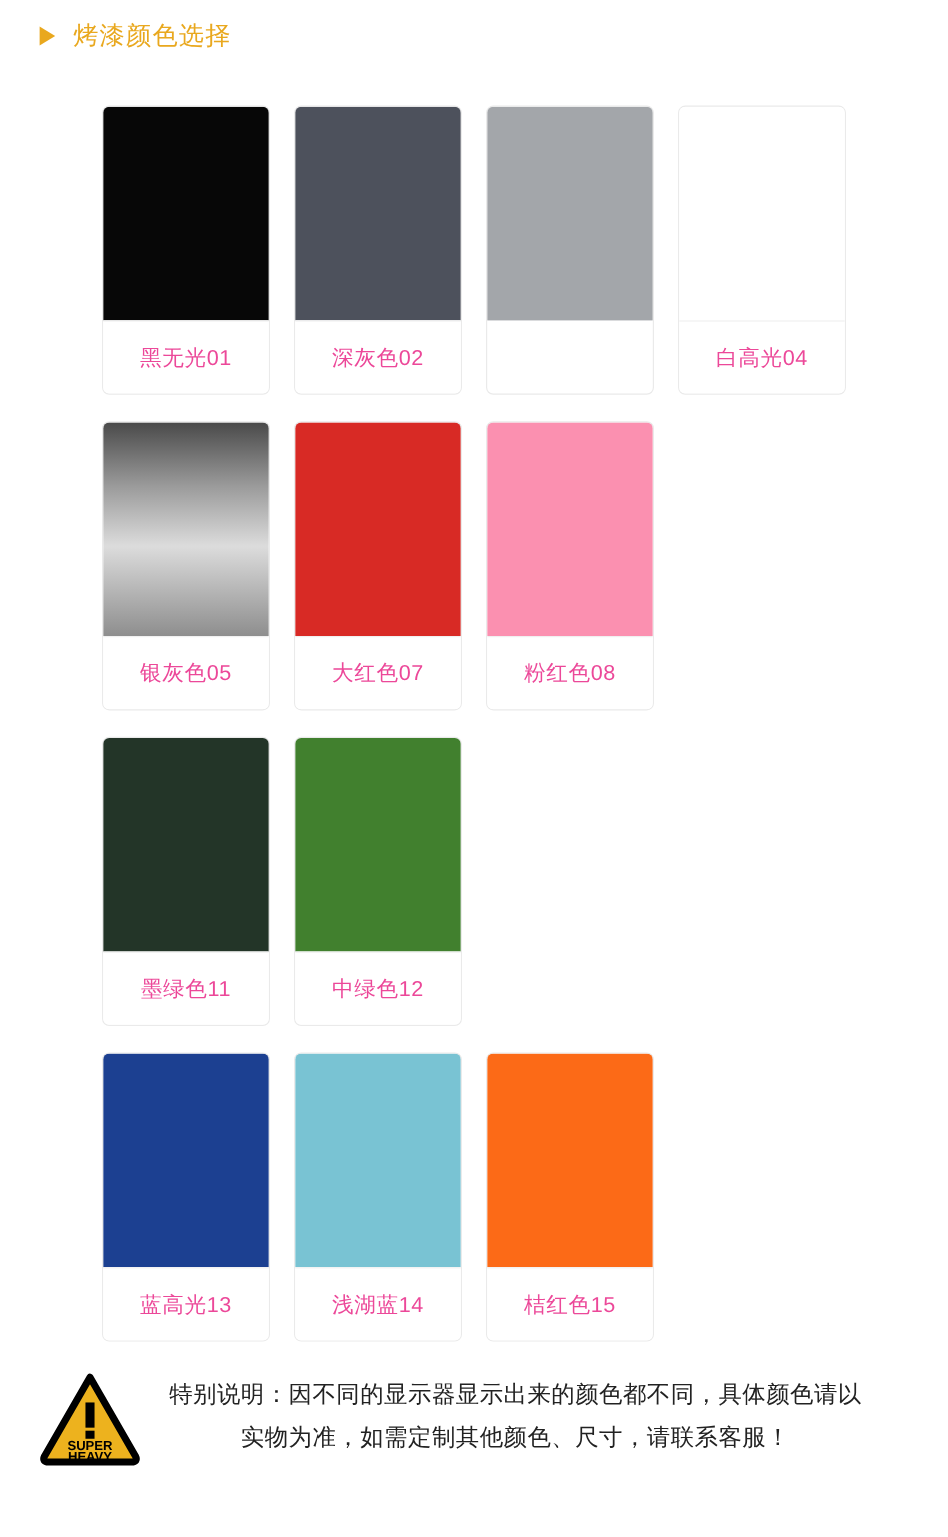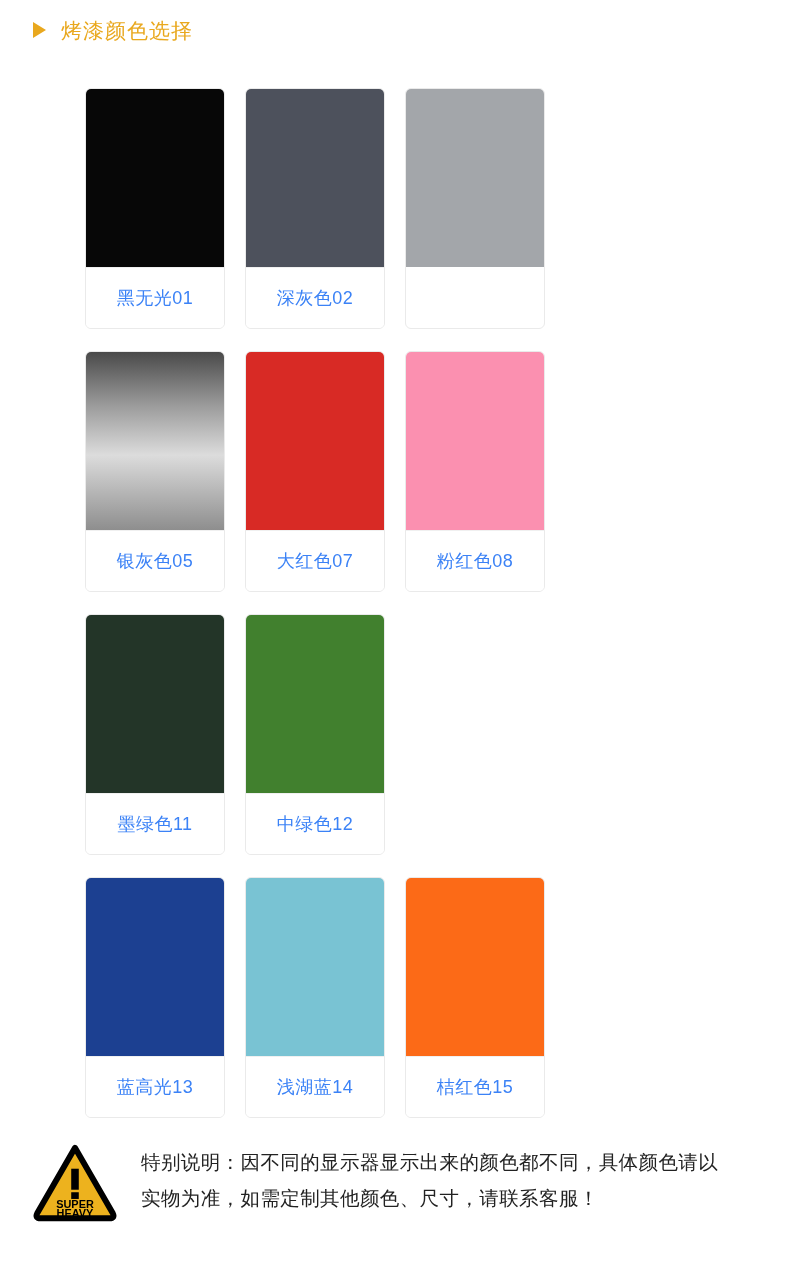--- a/index.html
+++ b/index.html
@@ -71,21 +71,21 @@
     width: 100%;
     height: 178px;
     display: block;
   }
   .swatch-label {
     height: 60px;
     display: flex;
     align-items: center;
     justify-content: center;
     font-size: 18px;
-    color: #3b82f6;
+    color: #ec4899;
     letter-spacing: 0.5px;
     background: #ffffff;
     border-top: 1px solid #f0f0f0;
     white-space: nowrap;
   }
   .swatch-card.is-empty {
     border-color: transparent;
     background: transparent;
   }
 
@@ -107,20 +107,21 @@
   #note-text-block {
     margin-left: 24px;
     padding-top: 8px;
   }
   .note-line {
     font-size: 19.5px;
     color: #222222;
     line-height: 36px;
     letter-spacing: 0.4px;
     white-space: nowrap;
+    text-align: center;
   }
 </style>
 </head>
 <body>
 
 <div id="section-header">
   <span id="header-triangle-icon"></span>
   <span id="header-title">烤漆颜色选择</span>
 </div>
 
@@ -129,20 +130,24 @@
       <div class="swatch-card">
         <div class="swatch-color" style="background: rgb(7, 7, 7);"></div>
         <div class="swatch-label">黑无光01</div>
       </div>
       <div class="swatch-card">
         <div class="swatch-color" style="background: rgb(77, 81, 92);"></div>
         <div class="swatch-label">深灰色02</div>
       </div>
       <div class="swatch-card">
         <div class="swatch-color" style="background: rgb(163, 166, 170);"></div>
+      </div>
+      <div class="swatch-card">
+        <div class="swatch-color" style="background: rgb(255, 255, 255);"></div>
+        <div class="swatch-label">白高光04</div>
       </div>
     </div>
     <div class="swatch-row">
       <div class="swatch-card">
         <div class="swatch-color" style="background: linear-gradient(rgb(74, 74, 74) 0%, rgb(155, 155, 155) 30%, rgb(220, 220, 220) 58%, rgb(142, 142, 142) 100%);"></div>
         <div class="swatch-label">银灰色05</div>
       </div>
       <div class="swatch-card">
         <div class="swatch-color" style="background: rgb(216, 42, 37);"></div>
         <div class="swatch-label">大红色07</div>

